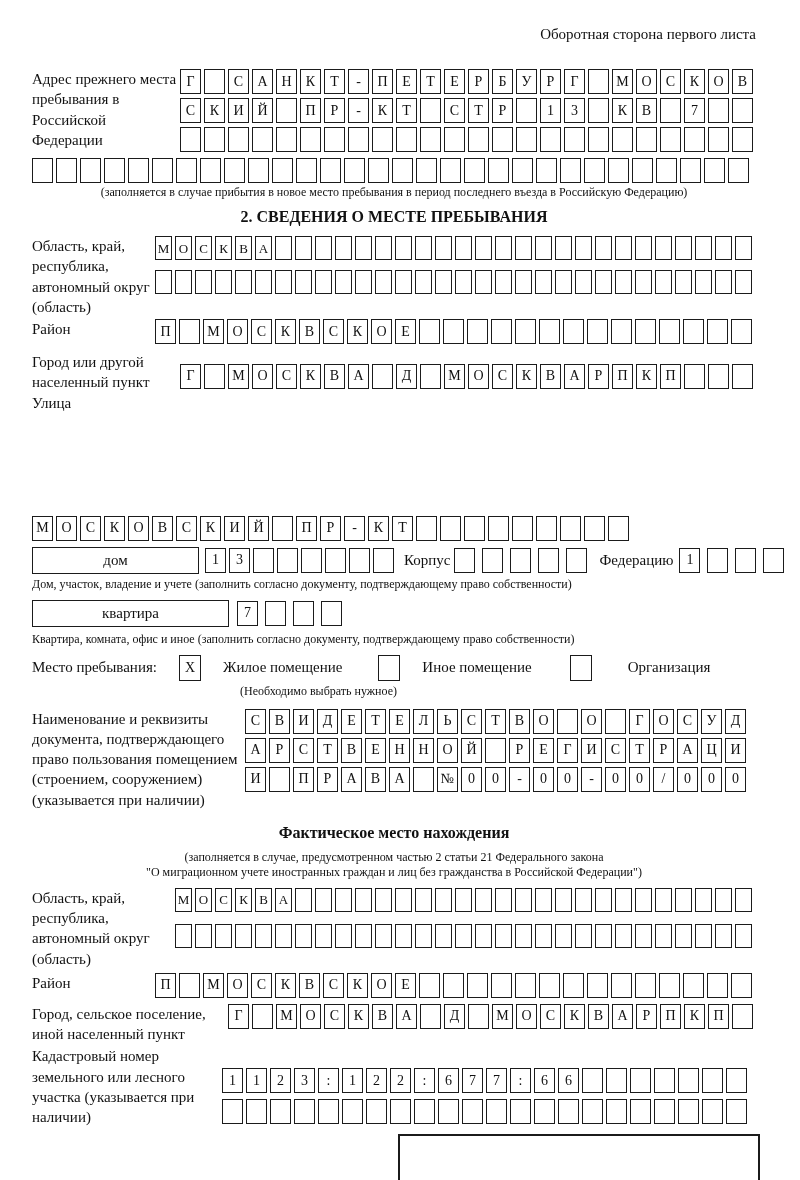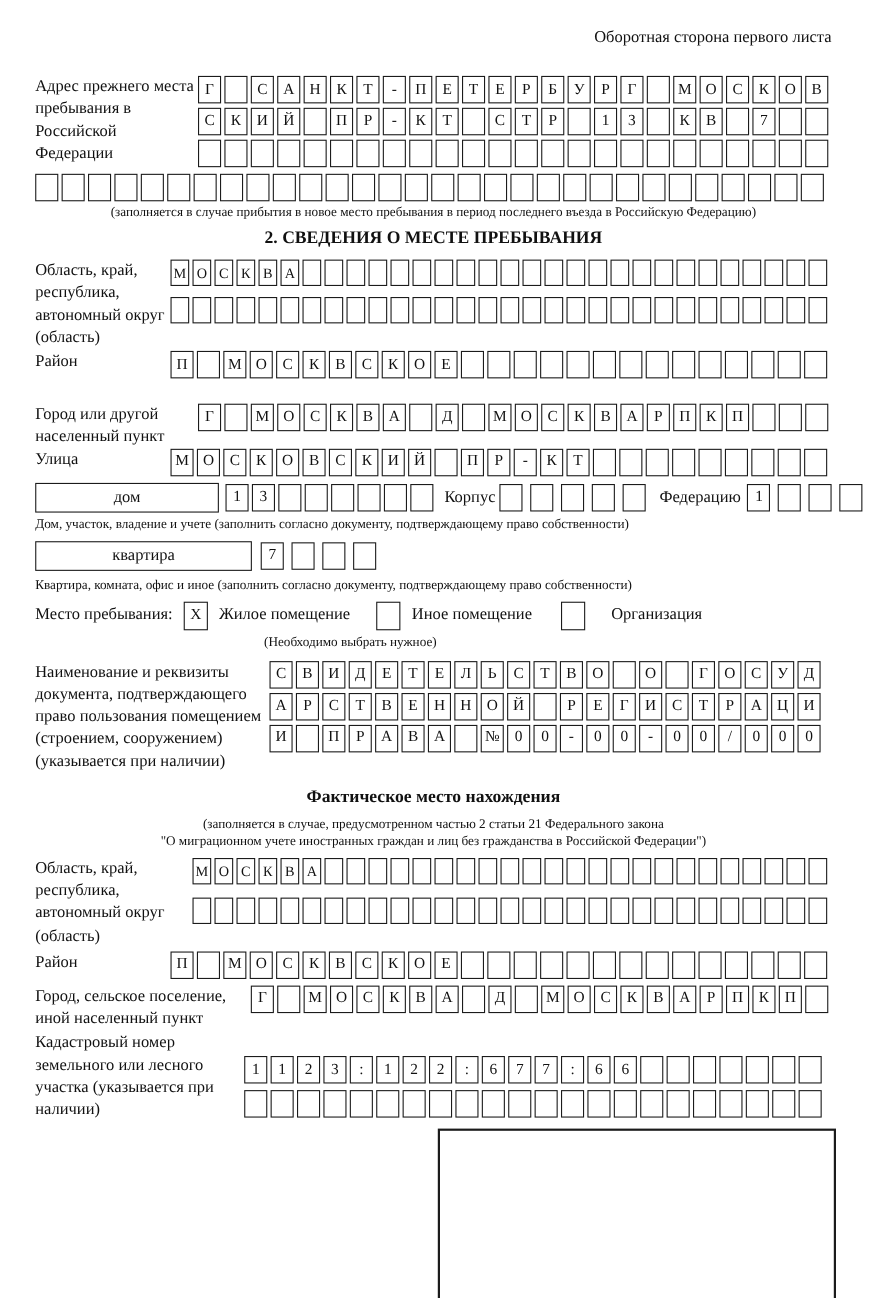--- a/index.html
+++ b/index.html
@@ -12,21 +12,21 @@
   .cell{box-sizing:border-box;border:1.8px solid #1b1b1b;height:25px;display:flex;align-items:center;justify-content:center;font-size:14px;line-height:1;background:#fff;flex:0 0 auto;}
   .sz24 .cell{width:21px;}
   .sz20 .cell{width:17px;height:24px;font-size:13px;}
   .gapw{gap:7px;}
   .caption{font-size:12px;text-align:center;margin:2px 0 8px 0;}
   .sect-title{font-size:16px;font-weight:bold;text-align:center;margin:6px 0 10px 0;}
   .wrect{box-sizing:border-box;border:1.8px solid #1b1b1b;height:27px;display:flex;align-items:center;justify-content:center;font-size:15px;background:#fff;flex:0 0 auto;}
   .inline-lbl{font-size:15px;line-height:27px;white-space:nowrap;}
   .mb2{margin-bottom:2px;}
   .stamp-box{box-sizing:border-box;border:2px solid #1b1b1b;width:362px;height:172px;margin-left:366px;background:#fff;}
-  .chk-row{display:flex;align-items:center;gap:10px;font-size:15px;margin-top:6px;}
+  .chk-row{display:flex;align-items:center;gap:22px;font-size:15px;margin-top:6px;}
   .chk{box-sizing:border-box;border:1.8px solid #1b1b1b;width:22px;height:26px;display:flex;align-items:center;justify-content:center;font-size:14px;}
 </style>
 </head>
 <body>
 
 <div class="page">
 
   <div class="topnote">Оборотная сторона первого листа</div>
 
   <div class="frow">
@@ -242,21 +242,21 @@
         <span class="cell"></span>
         <span class="cell"></span>
         <span class="cell"></span>
         <span class="cell"></span>
         <span class="cell"></span>
         <span class="cell"></span>
         <span class="cell"></span>
       </div>
   </div>
 
-  <div class="frow" style="margin-top:19px;">
+  <div class="frow" style="margin-top:4px;align-items:flex-end;">
     <div class="lbl" style="width:148px;flex:0 0 148px;">Город или другой населенный пункт</div>
     <div class="cells sz24">
         <span class="cell">Г</span>
         <span class="cell"></span>
         <span class="cell">М</span>
         <span class="cell">О</span>
         <span class="cell">С</span>
         <span class="cell">К</span>
         <span class="cell">В</span>
         <span class="cell">А</span>
@@ -272,21 +272,21 @@
         <span class="cell">Р</span>
         <span class="cell">П</span>
         <span class="cell">К</span>
         <span class="cell">П</span>
         <span class="cell"></span>
         <span class="cell"></span>
         <span class="cell"></span>
       </div>
   </div>
 
-  <div class="frow" style="margin-top:0px;">
+  <div class="frow" style="margin-top:0px;flex-direction:column;">
     <div class="lbl" style="width:123px;flex:0 0 123px;">Улица</div>
     <div class="cells sz24">
         <span class="cell">М</span>
         <span class="cell">О</span>
         <span class="cell">С</span>
         <span class="cell">К</span>
         <span class="cell">О</span>
         <span class="cell">В</span>
         <span class="cell">С</span>
         <span class="cell">К</span>

